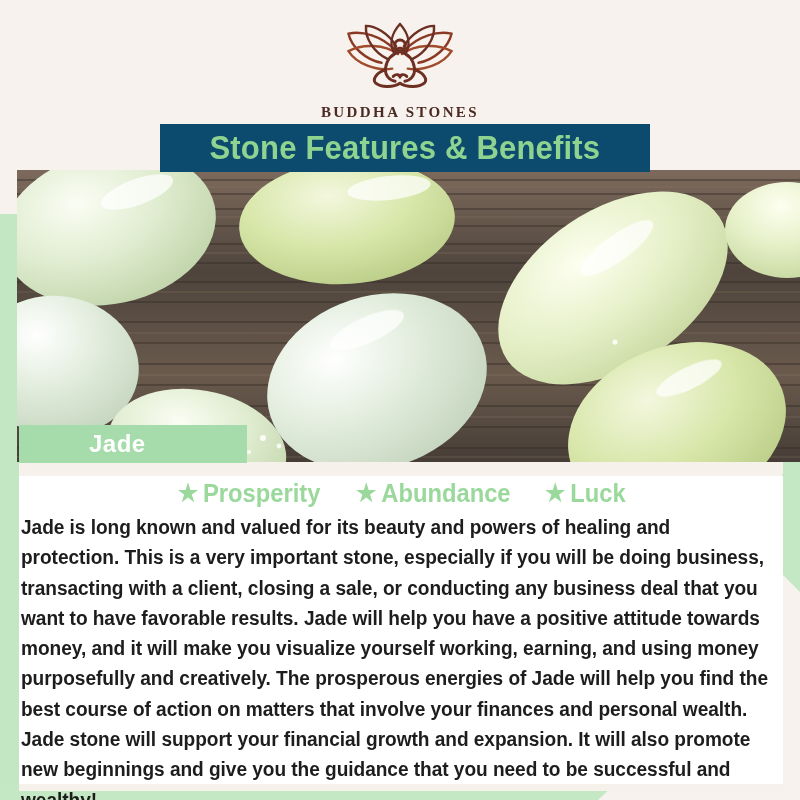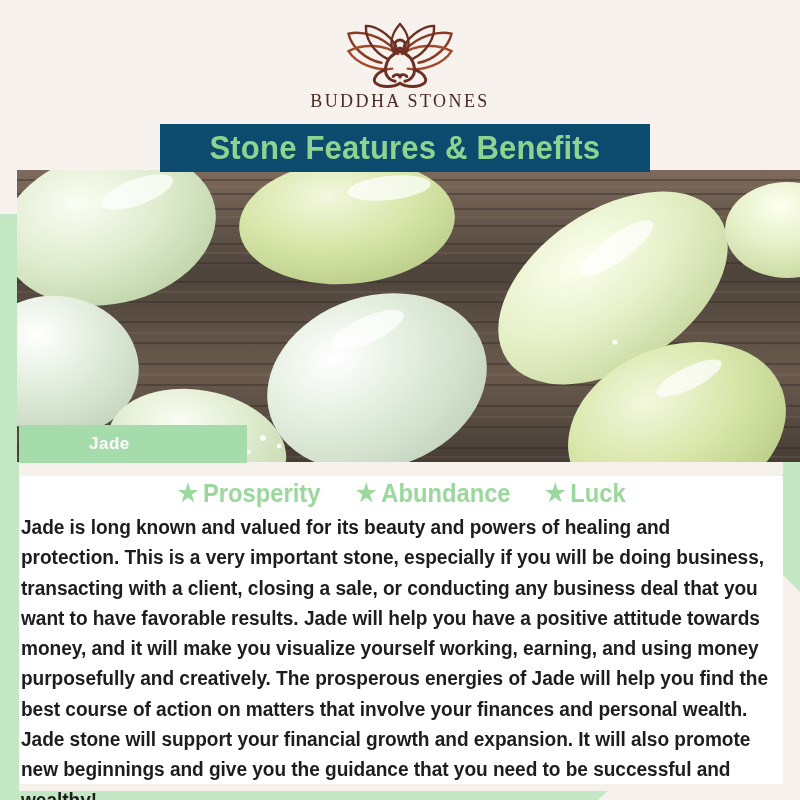--- a/index.html
+++ b/index.html
@@ -42,26 +42,26 @@
   .header {
     position:absolute; top:0; left:0; width:800px; height:170px;
     background:#f7f2ed;
   }
   .logo-wrap {
     position:absolute; left:0; right:0; top:22px;
     display:flex; flex-direction:column; align-items:center;
   }
   .logo-mark { width:150px; height:68px; display:block; }
   .logo-text {
-    margin-top:1px;
+    margin-top:14px;
     font-family:"Liberation Serif", serif;
-    font-size:18px;
+    font-size:15px;
     letter-spacing:2.4px;
     color:#4a2a22;
-    font-weight:400;
+    font-weight:700;
   }
 
   
   .title-band {
     position:absolute; left:160px; top:124px; width:490px; height:48px;
     background:#0c4a6e;
     display:flex; align-items:center; justify-content:center;
     z-index:5;
   }
   .title-band h1 {
@@ -85,21 +85,21 @@
   
   .jade-banner {
     position:absolute; left:19px; top:425px; width:228px; height:38px;
     background:#a6dcab;
     display:flex; align-items:center;
     z-index:6;
   }
   .jade-banner span {
     margin-left:70px;
     color:#ffffff;
-    font-size:17px;
+    font-size:24px;
     font-weight:bold;
     letter-spacing:0.5px;
   }
 
   
   .sep {
     position:absolute; left:19px; top:462px; width:764px; height:12px;
     background:#f7f1ec;
   }
 

